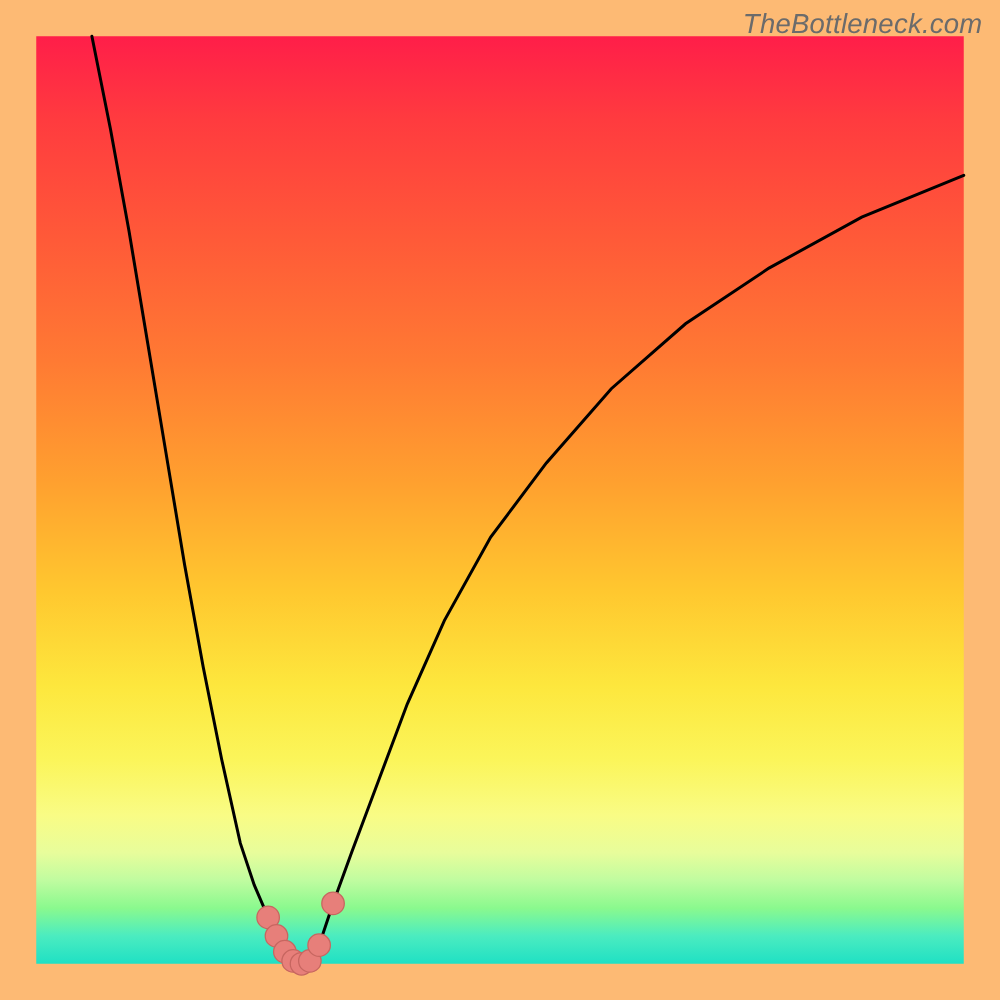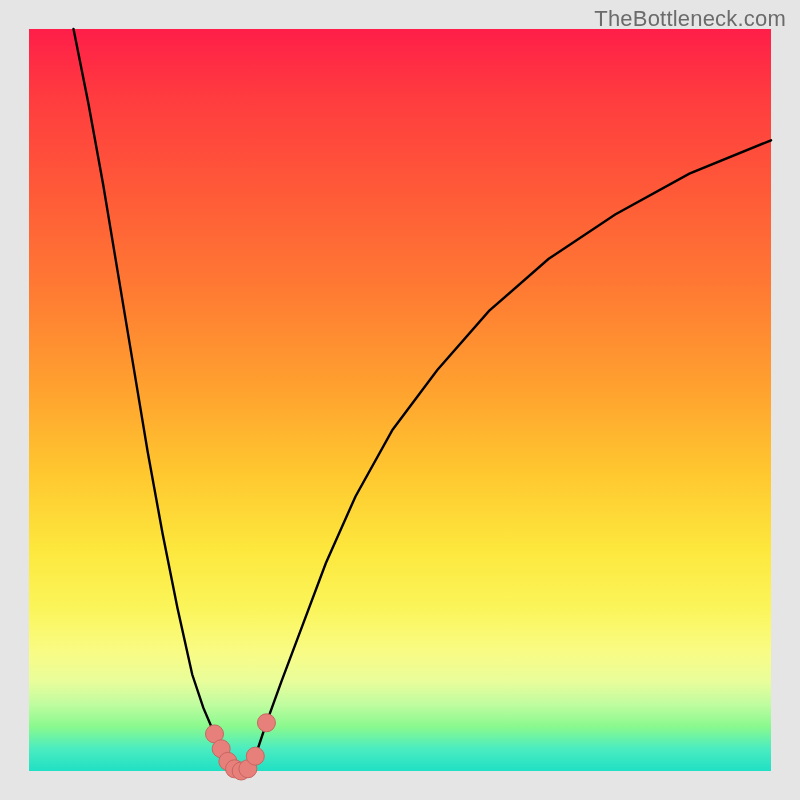--- a/index.html
+++ b/index.html
@@ -8,21 +8,22 @@
     width: 800px;
     height: 800px;
     overflow: hidden;
     background: #000;
     font-family: Arial, Helvetica, sans-serif;
   }
   .frame {
     position: relative;
     width: 800px;
     height: 800px;
-    background: #e5e5e5;
+    background: #fdba74;
+    font-style: italic;
   }
   .plot-area {
     position: absolute;
     left: 29px;
     top: 29px;
     width: 742px;
     height: 742px;
     
     background: linear-gradient(to bottom,
       #ff1e49 0%,

